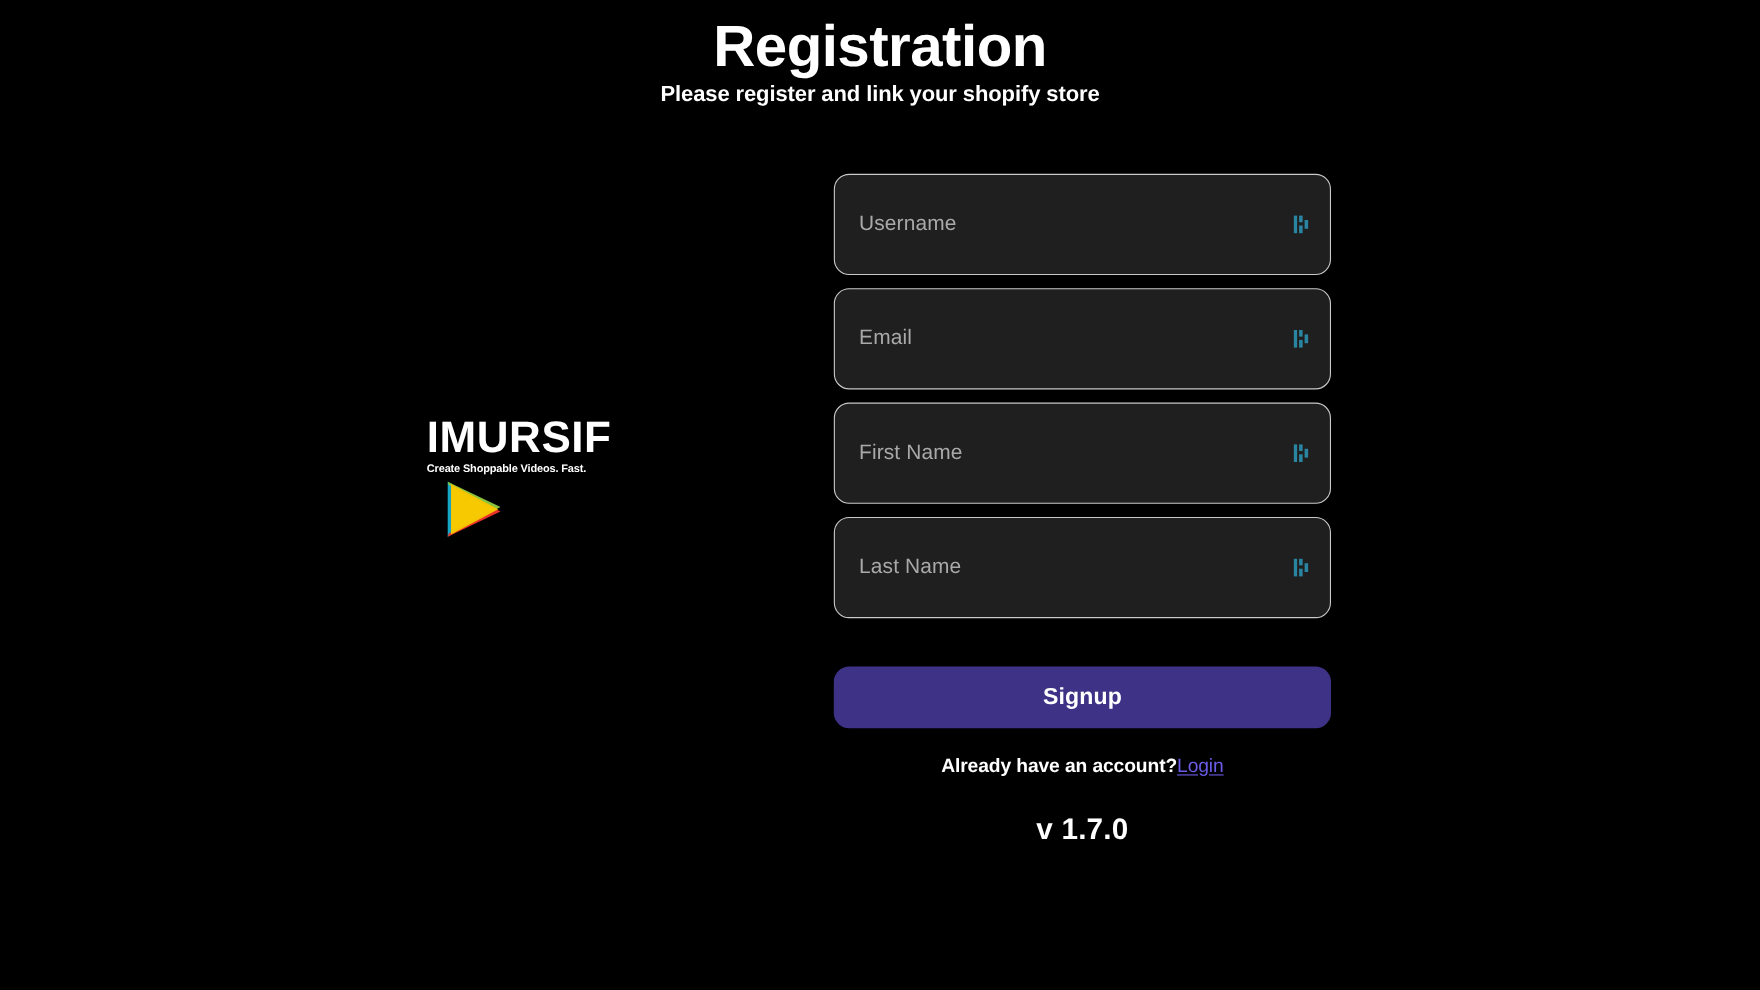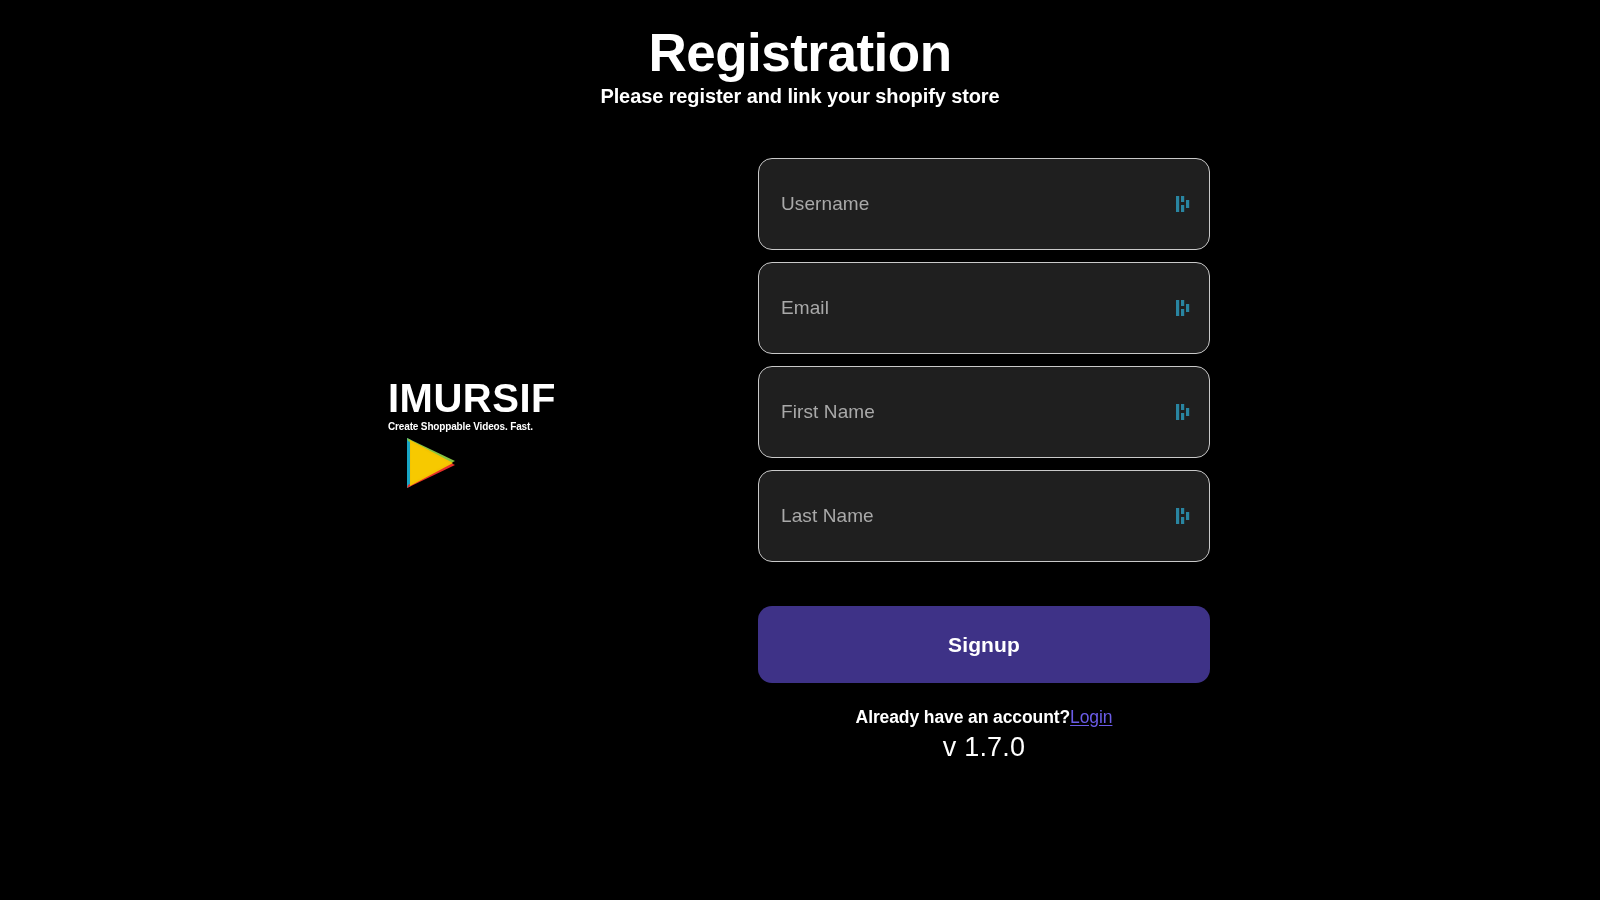--- a/index.html
+++ b/index.html
@@ -23,21 +23,21 @@
     height: 900px;
     background: #000000;
   }
 
   
   .header {
     position: absolute;
     top: 0;
     left: 0;
     width: 1600px;
-    padding-top: 24px;
+    padding-top: 14px;
     text-align: center;
   }
 
   .page-title {
     font-size: 53px;
     font-weight: bold;
     letter-spacing: -0.5px;
     color: #ffffff;
     line-height: 1.08;
   }
@@ -134,21 +134,21 @@
     width: 15px;
     height: 18px;
     margin-left: 8px;
     opacity: 0.95;
   }
 
   
   .signup-button {
     display: block;
     width: 452px;
-    height: 77px;
+    height: 56px;
     margin-top: 44px;
     background: #3e3287;
     border: none;
     border-radius: 14px;
     color: #ffffff;
     font-family: "Liberation Sans", sans-serif;
     font-size: 21px;
     font-weight: bold;
     letter-spacing: 0.1px;
     cursor: pointer;
@@ -169,24 +169,24 @@
     color: #6b5ce7;
     text-decoration: underline;
     text-underline-offset: 2px;
     font-weight: normal;
     font-size: 17.5px;
     cursor: pointer;
   }
 
   .version-row {
     width: 452px;
-    margin-top: 4px;
+    margin-top: 32px;
     text-align: center;
     font-size: 27px;
-    font-weight: normal;
+    font-weight: bold;
     color: #ffffff;
     letter-spacing: 0.2px;
   }
 </style>
 </head>
 <body>
 
 <div class="page">
 
   <div class="header">

